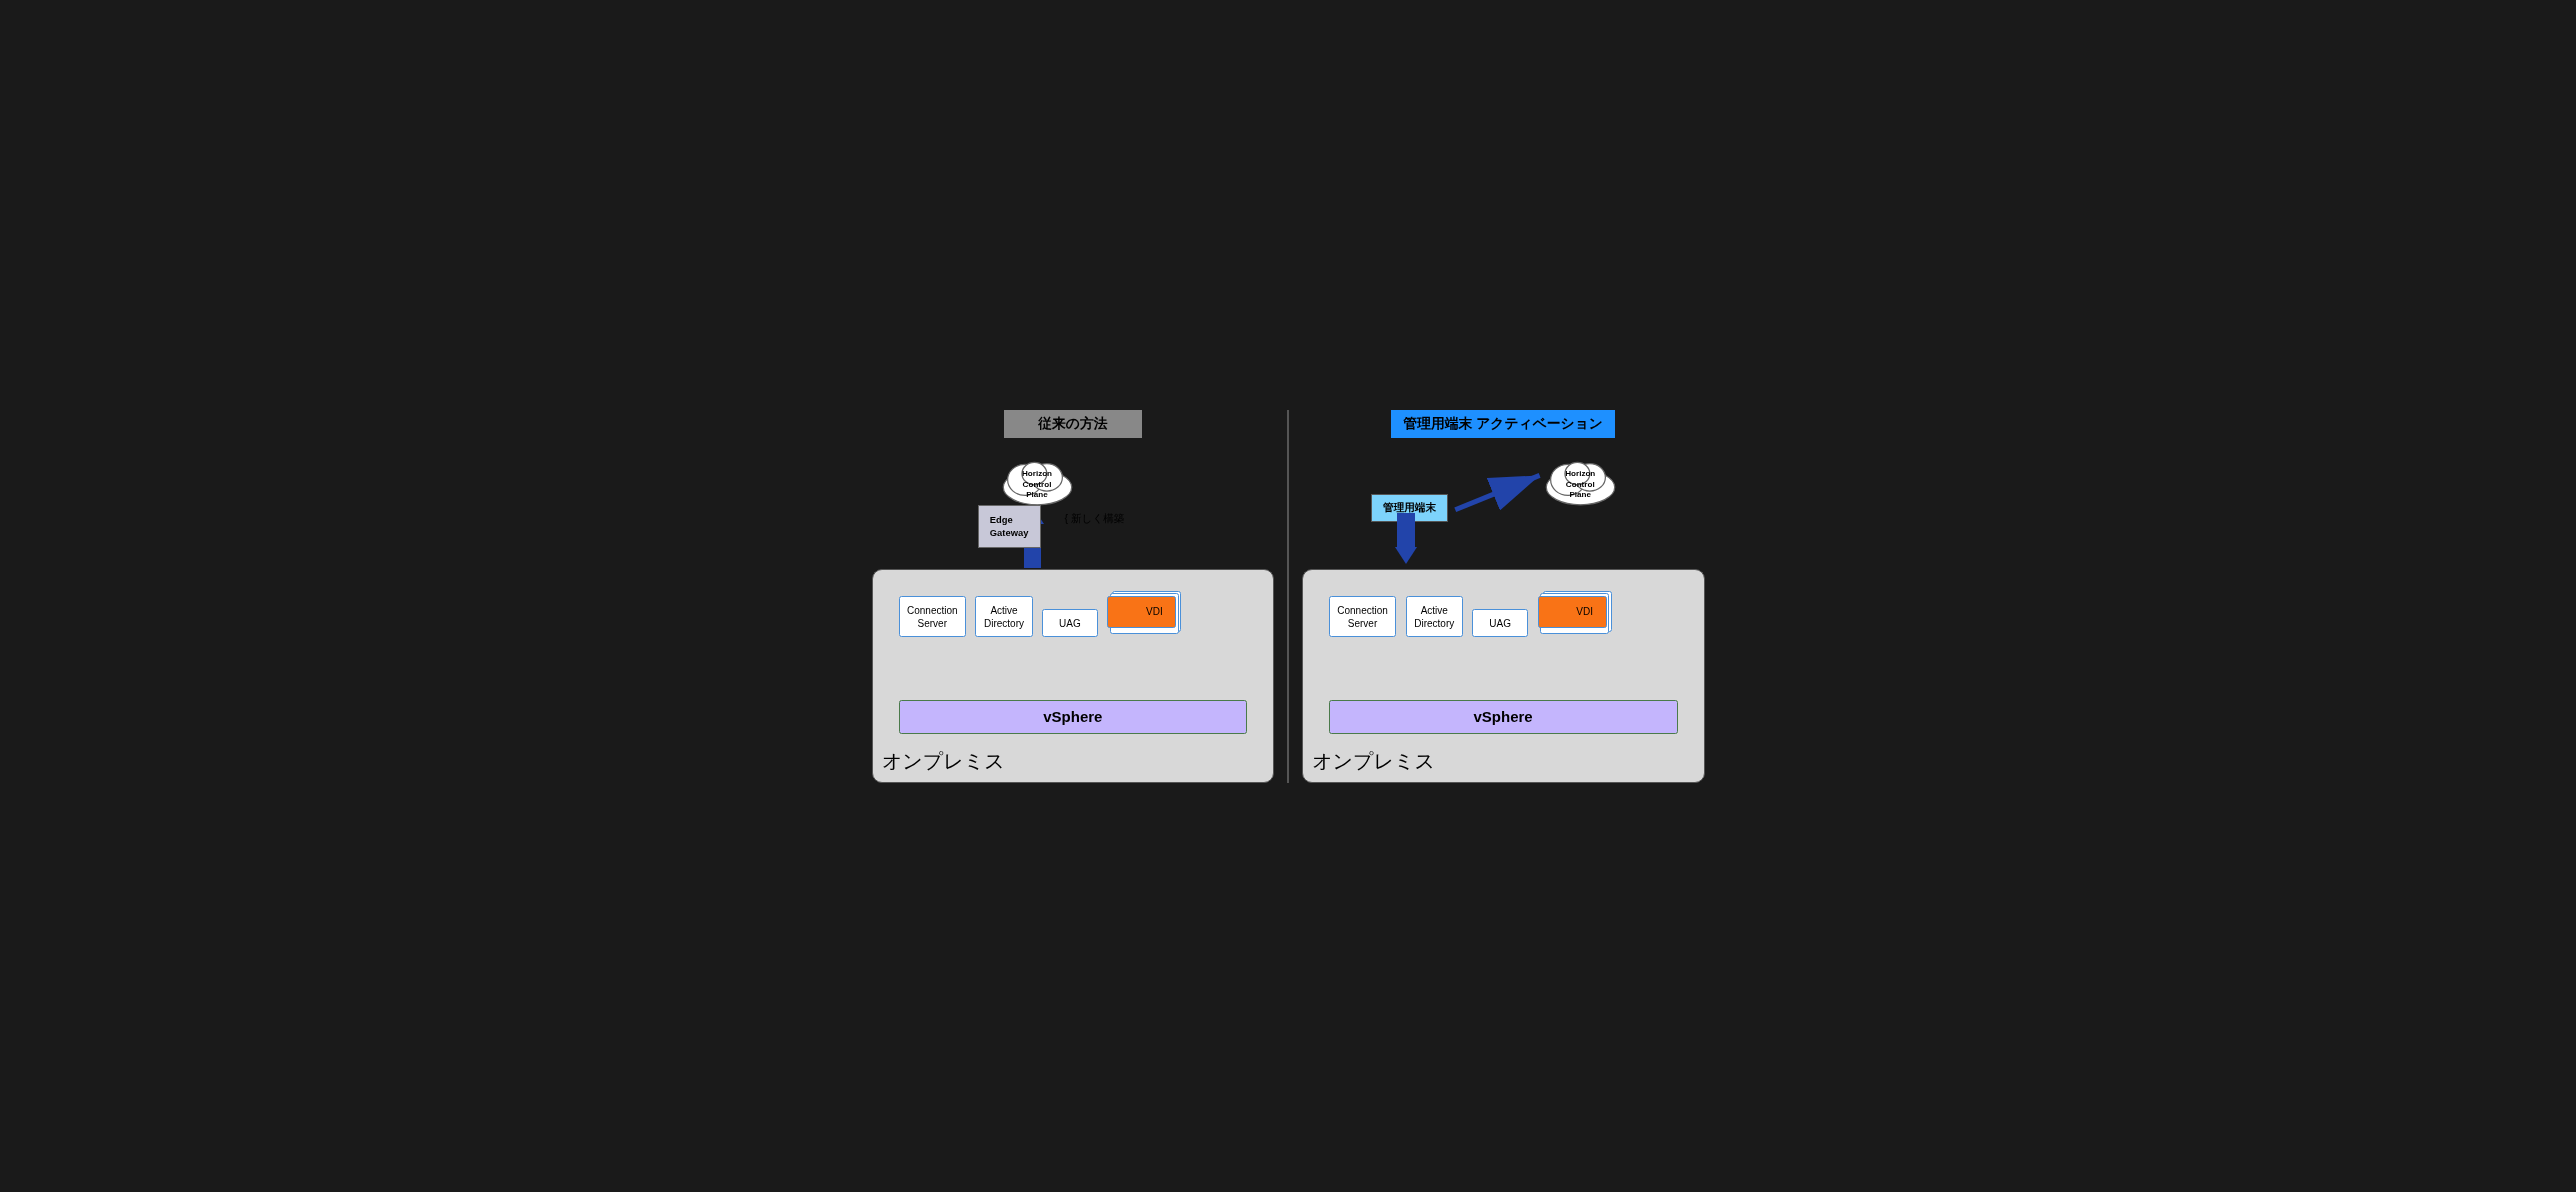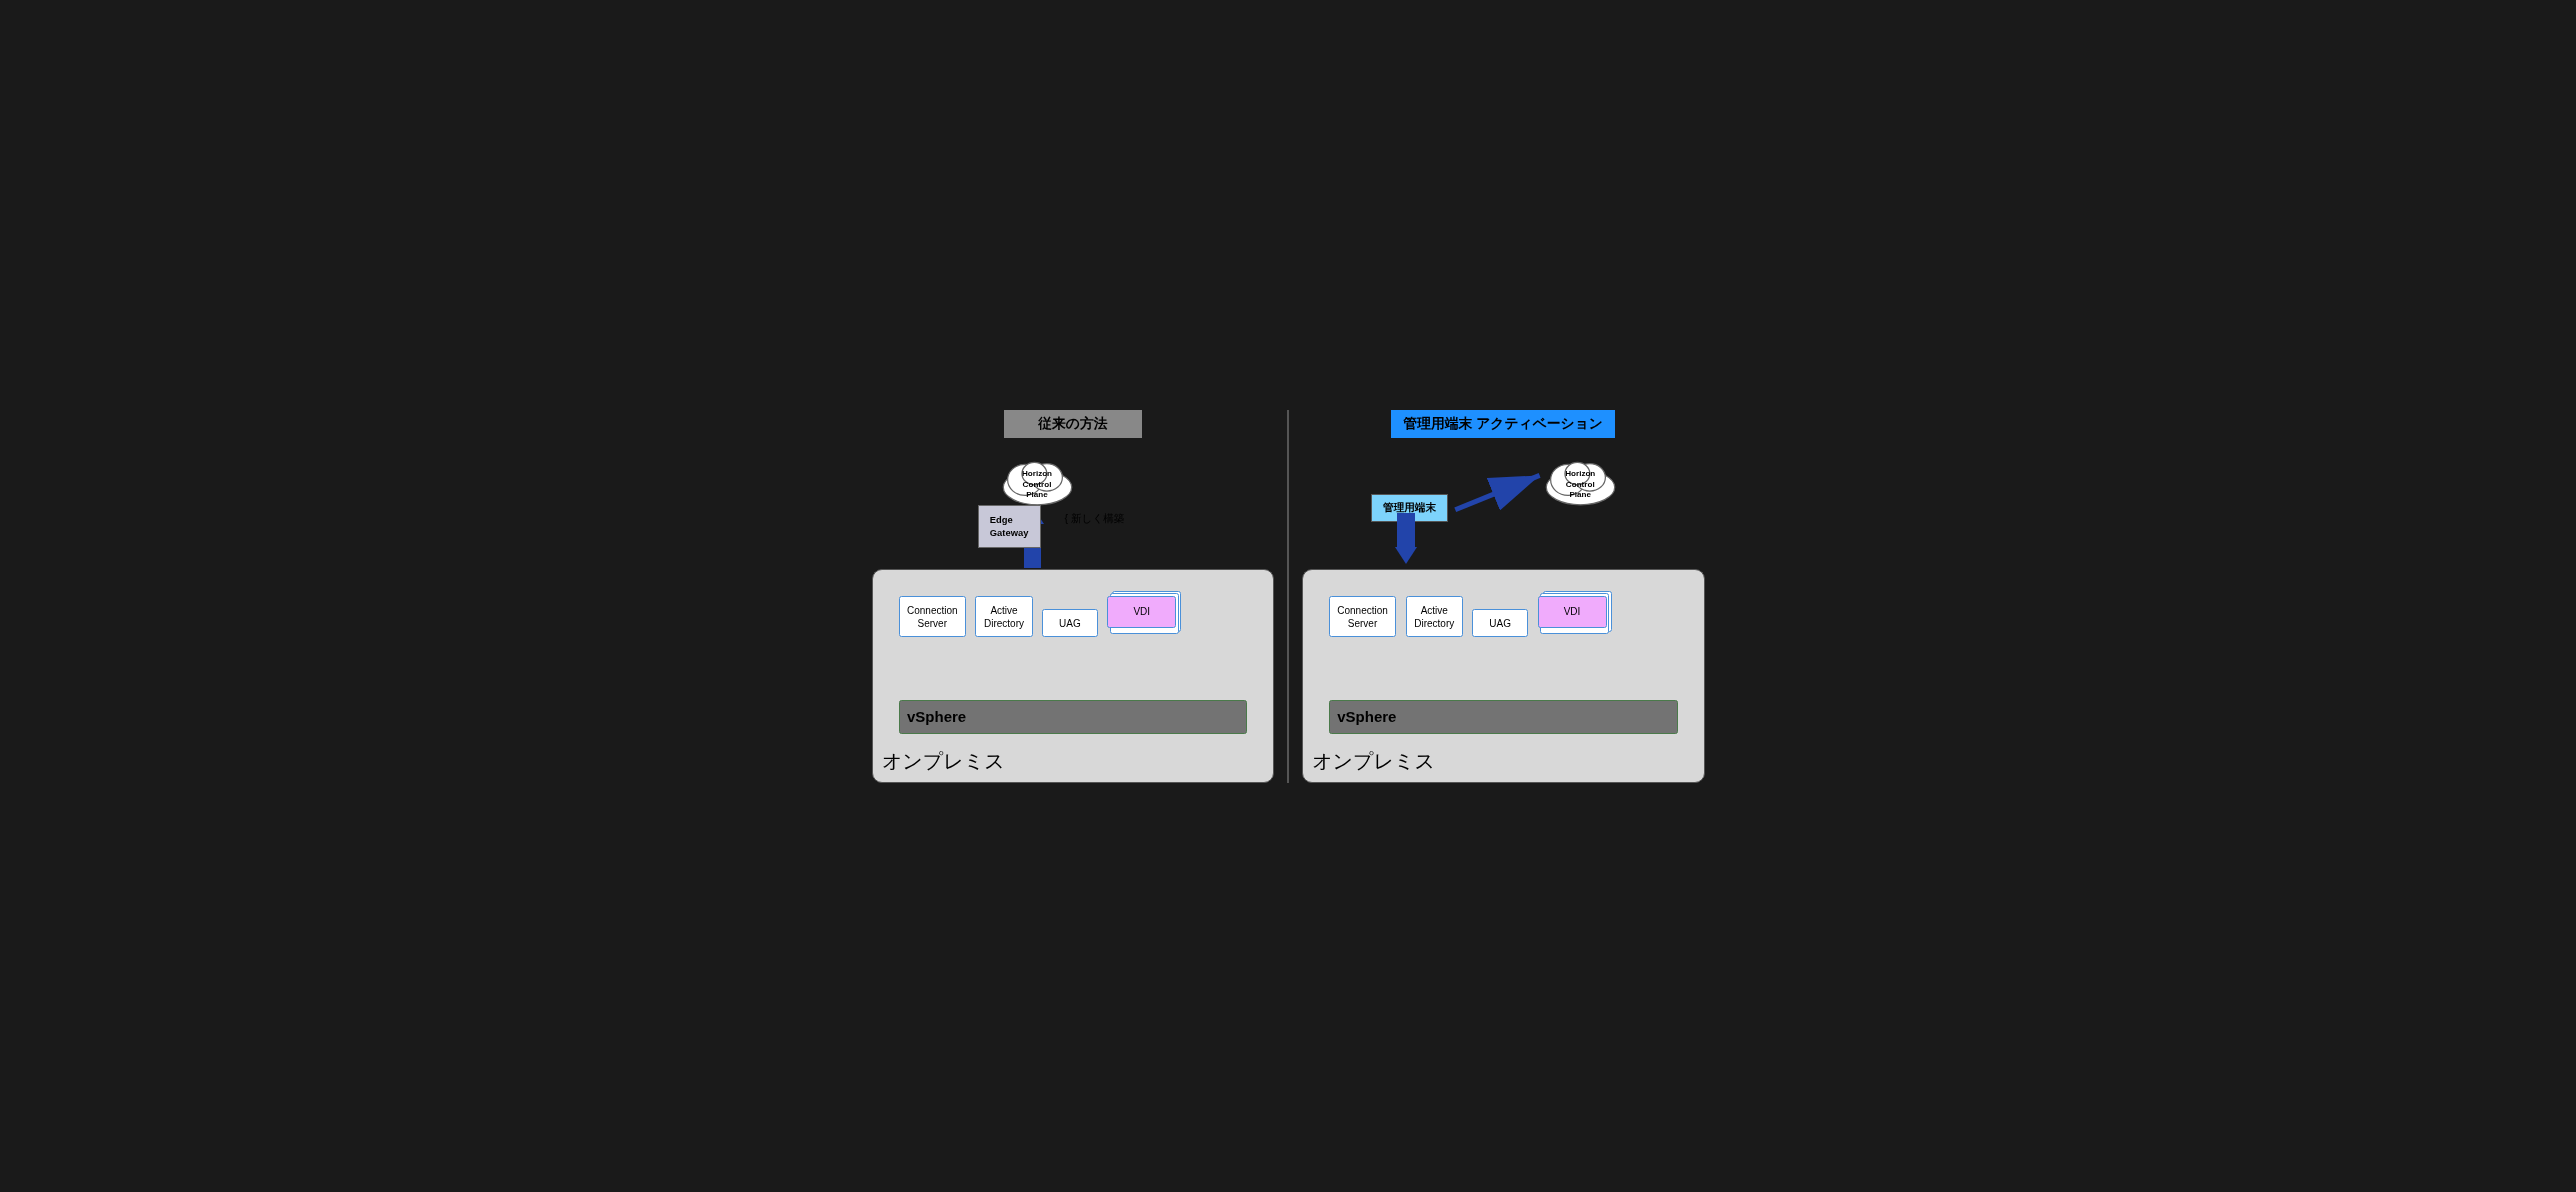--- a/index.html
+++ b/index.html
@@ -54,24 +54,24 @@
     }
     .on-premise-label {
       font-size: 20px;
       color: #000;
       position: absolute;
       bottom: 6.3px;
       left: 9.4px;
       font-weight: normal;
     }
     .vsphere-bar {
-      background: #737373;
+      background: #c4b5fd;
       border: 1.3px solid #4a7a4a;
       border-radius: 2.5px;
-      text-align: left;
+      text-align: center;
       padding: 7.5px;
       font-size: 15px;
       font-weight: bold;
       margin-top: auto;
       margin-bottom: 22px;
     }
     .components-row {
       display: flex;
       gap: 9.4px;
       margin-bottom: 9.4px;
@@ -106,25 +106,25 @@
       top: -2.5px;
       left: 2.5px;
       width: 100%;
       height: 100%;
       background: white;
       border: 1.3px solid #4a90d9;
       border-radius: 2.5px;
     }
     .vdi-stack-front {
       position: relative;
-      background: #f0abfc;
+      background: #f97316;
       border: 1.3px solid #4a90d9;
       border-radius: 2.5px;
       padding: 6.3px 12.5px;
-      text-align: center;
+      text-align: right;
       font-size: 10px;
       z-index: 1;
     }
     .top-area {
       height: 125px;
       position: relative;
     }
     .divider {
       width: 2.5px;
       background: #555;

